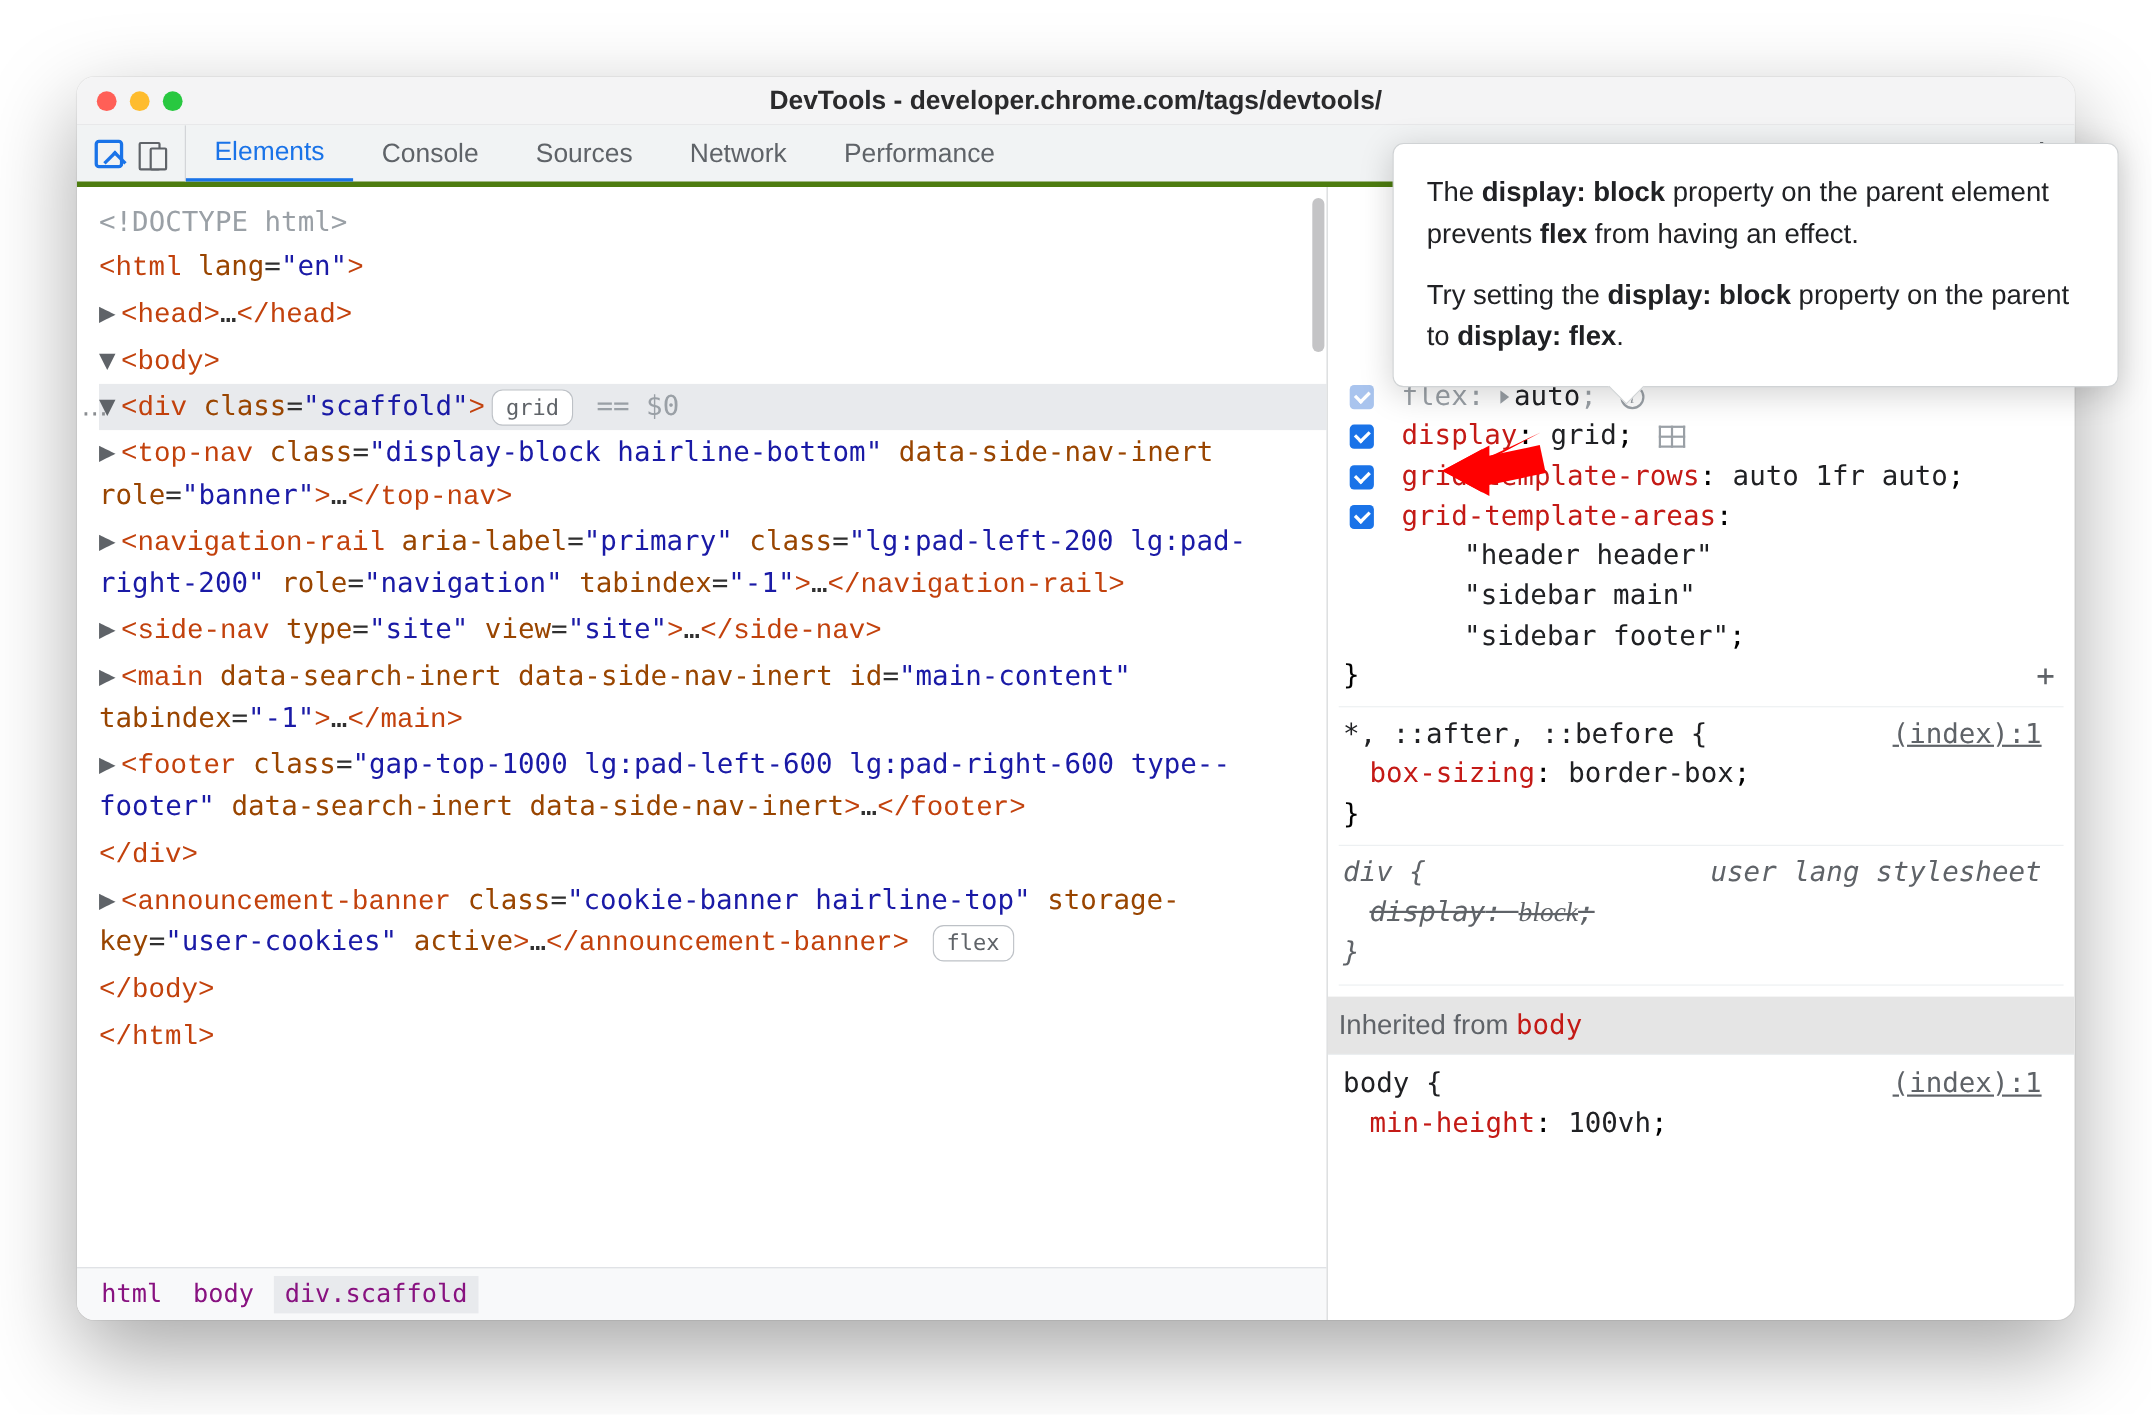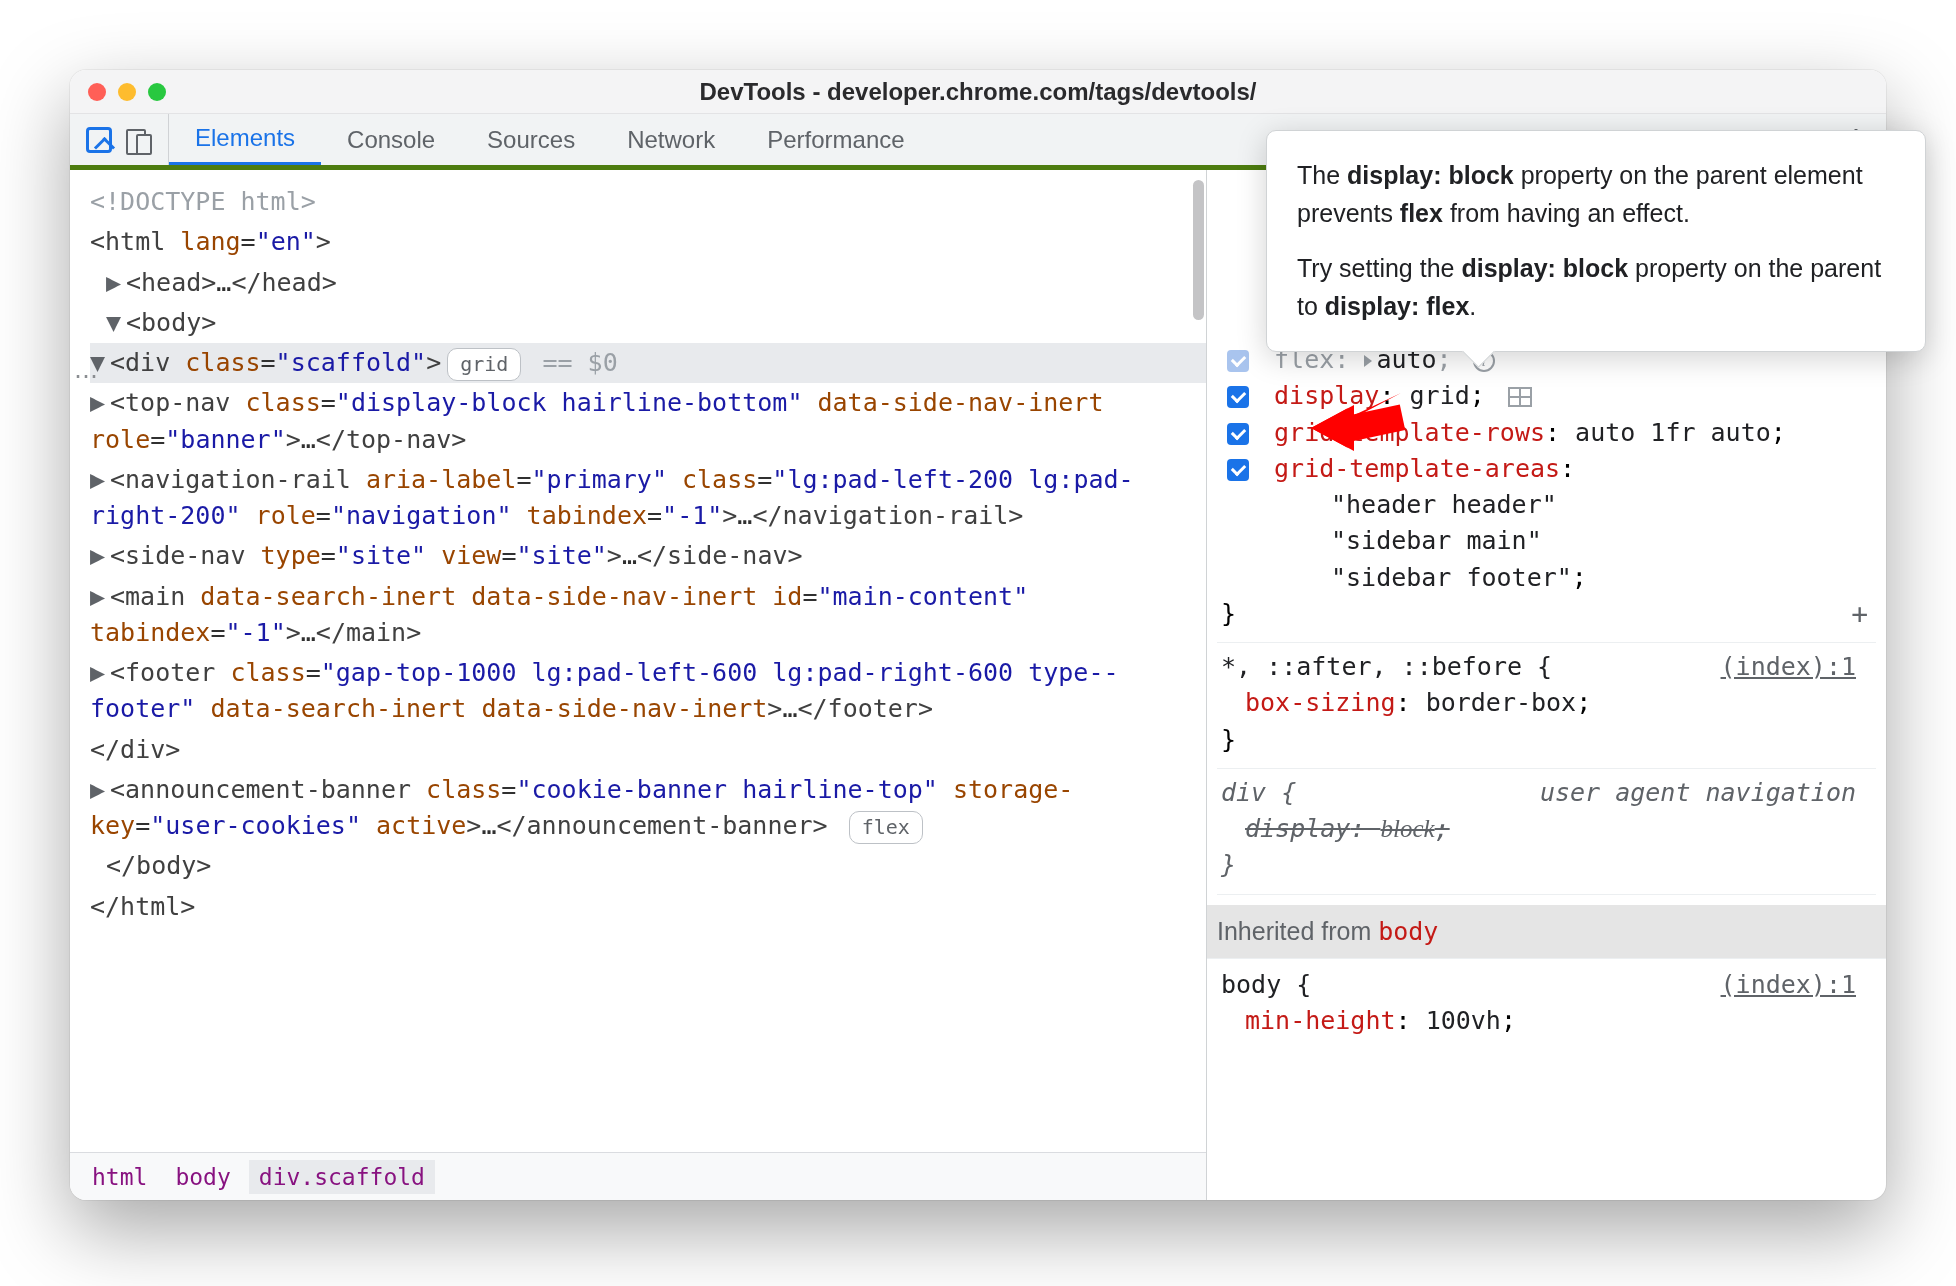--- a/index.html
+++ b/index.html
@@ -52,25 +52,25 @@
 .device-icon::after{content:"";position:absolute;right:0;top:7px;width:12px;height:17px;border:2px solid #5f6368;border-radius:2px;background:#f1f3f4;}
 .tabs{display:flex;height:100%;}
 .tab{padding:0 26px;display:flex;align-items:center;cursor:pointer;}
 .tab.active{color:#1a73e8;border-bottom:3px solid #1a73e8;font-weight:400;}
 .tabbar .right-icons{margin-left:auto;padding-right:16px;display:flex;gap:18px;align-items:center;color:#5f6368;font-size:28px;}
 .main{flex:1;display:flex;overflow:hidden;}
 .dom-panel{flex:1;display:flex;flex-direction:column;overflow:hidden;position:relative;}
 .dom-tree{flex:1;overflow:auto;font-family:Menlo,Consolas,monospace;font-size:25px;line-height:1.45;padding:12px 0 12px 20px;white-space:nowrap;}
 .dom-tree .line{padding:2px 0;}
 .indent1{padding-left:28px;}
-.indent2{padding-left:56px;margin-left:16px;}
+.indent2{padding-left:56px;}
 .indent3{padding-left:84px;}
 .indent4{padding-left:112px;}
 .gut{display:inline-block;width:22px;color:#5f6368;margin-right:-2px;}
-.tag{color:#404040;}
+.tag{color:#c2410c;font-family:Liberation Mono, monospace;}
 .attr-name{color:#994500;}
 .attr-val{color:#1a1aa6;}
 .quotemark{color:#1a1aa6;}
 .text{color:#303030;}
 .dim{color:#9aa0a6;}
 .selected-line{background:#e8eaed;}
 .badge{background:#fff;border:1px solid #bdc1c6;color:#5f6368;border-radius:10px;font-size:20px;padding:1px 12px;margin:0 6px;display:inline-block;vertical-align:middle;}
 .row-controls{position:absolute;left:4px;top:192px;color:#8a8d91;font-size:24px;letter-spacing:2px;}
 .breadcrumbs{height:48px;background:#f8f9fa;border-top:1px solid #dadce0;display:flex;align-items:center;font-size:23px;color:#881280;padding:0 12px;gap:8px;font-family:Menlo,monospace;}
 .breadcrumbs span{padding:4px 10px;cursor:pointer;}
@@ -228,21 +228,21 @@
         </div>
 
         <div class="rule">
           <span class="source">(index):1</span>
           <div class="selector">*, ::after, ::before {</div>
           <div class="prop-line"><span class="prop">box-sizing</span><span>: </span><span class="val">border-box</span><span>;</span></div>
           <div>}</div>
         </div>
 
         <div class="rule">
-          <span class="source italic" style="text-decoration:none;">user agent navigation</span>
+          <span class="source italic" style="text-decoration:none;">user lang stylesheet</span>
           <div class="selector italic">div {</div>
           <div class="prop-line italic strike"><span class="prop" style="color:#5f6368;">display</span><span>: </span><span class="val" style="color:#5f6368;font-family:Liberation Serif, serif;">block</span><span>;</span></div>
           <div class="italic">}</div>
         </div>
 
       </div>
 
       <div class="inherit-row">
         <span>Inherited from </span><span class="in-src">body</span>
       </div>

